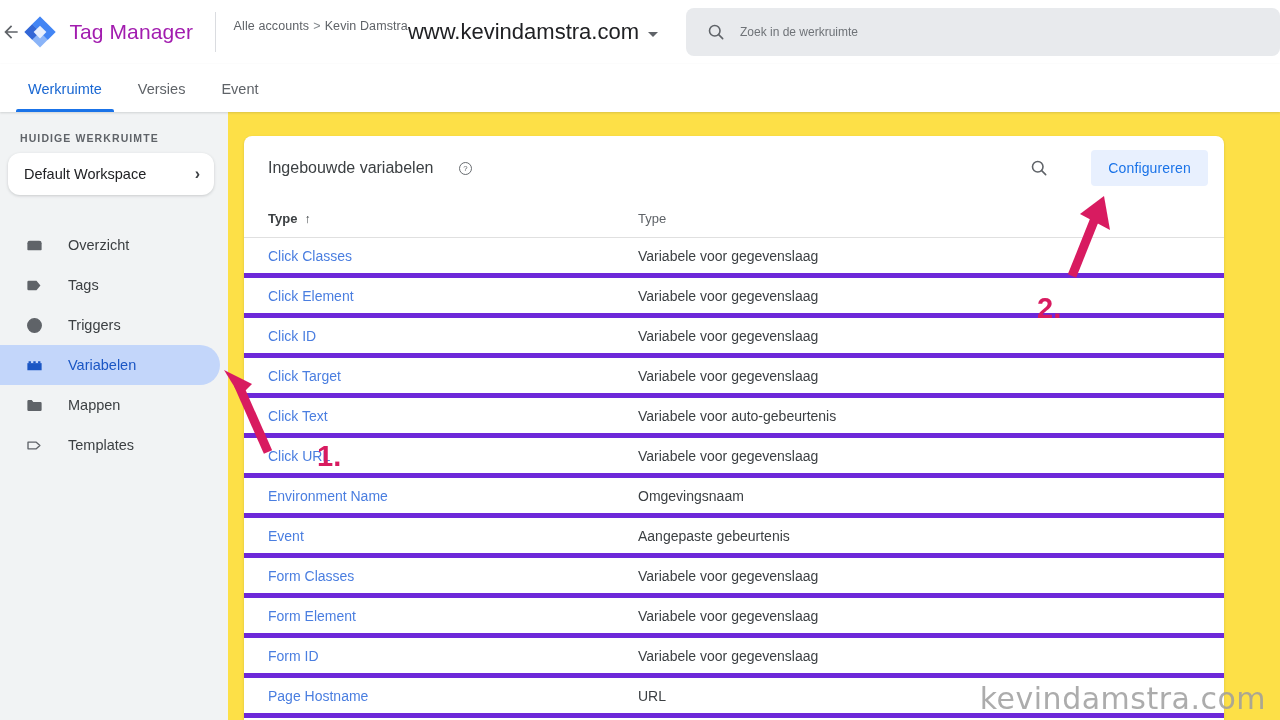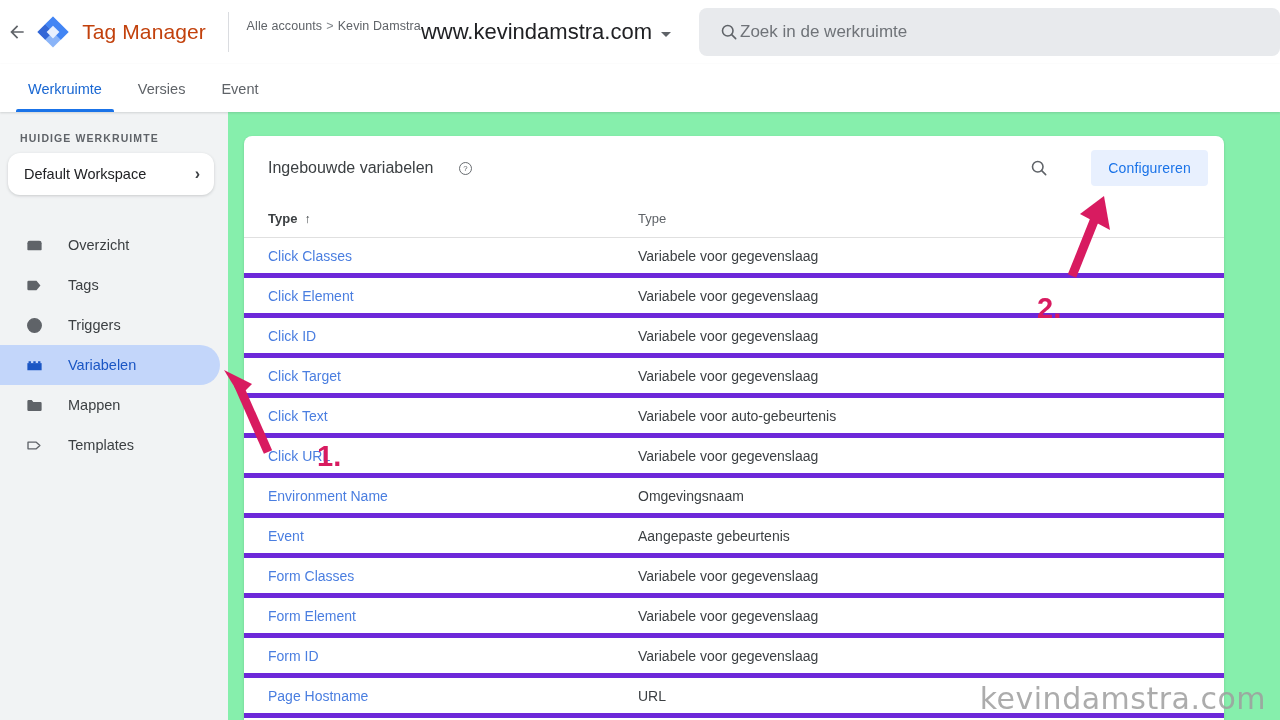--- a/index.html
+++ b/index.html
@@ -18,21 +18,21 @@
     background: #ffffff;
     display: flex; align-items: center;
   }
   .back-btn {
     width: 48px; height: 64px;
     display: flex; align-items: center; justify-content: center;
     color: #5f6368; font-size: 20px; cursor: pointer;
   }
   .gtm-logo { width: 34px; height: 34px; margin-left: 2px; flex: 0 0 auto; }
   .product-name {
-    font-size: 21px; color: #c2410c; font-weight: 400;
+    font-size: 21px; color: #a21caf; font-weight: 400;
     margin-left: 12px; letter-spacing: .1px; white-space: nowrap;
   }
   .vdiv {
     width: 1px; height: 40px; background: #dadce0; margin: 0 18px 0 22px;
   }
   .acct-block { display: flex; flex-direction: row; justify-content: flex-start; }
   .breadcrumb {
     font-size: 12.5px; color: #5f6368; letter-spacing: .1px;
     margin-bottom: 1px; white-space: nowrap;
   }
@@ -48,21 +48,21 @@
   }
   .search-wrap {
     margin-left: 28px;
     width: 640px; height: 48px; border-radius: 8px;
     background: #e8eaed;
     display: flex; align-items: center; cursor: text;
   }
   .search-icon { margin-left: 20px; width: 20px; height: 20px; flex: 0 0 auto; }
   .search-input {
     border: none; outline: none; background: transparent;
-    margin-left: 1px; font-size: 17px; color: #000000;
+    margin-left: 14px; font-size: 12px; color: #000000;
     font-family: "Liberation Sans", sans-serif;
     width: 540px; height: 40px;
   }
   .search-input::placeholder { color: #6f7378; }
 
   
   .tabbar {
     position: absolute; top: 64px; left: 0; width: 1280px; height: 48px;
     background: #fff;
     display: flex; align-items: flex-end;
@@ -77,21 +77,21 @@
   .tab:first-child { margin-left: 16px; }
   .tab.active { color: #1967d2; font-weight: 500; }
   .tab.active::after {
     content: ""; position: absolute; left: 0; right: 0; bottom: 0;
     height: 3px; background: #1a73e8; border-radius: 2px 2px 0 0;
   }
 
   
   .body-area {
     position: absolute; top: 112px; left: 0; width: 1280px; height: 608px;
-    background: #86efac;
+    background: #fde047;
   }
 
   
   .sidebar {
     position: absolute; top: 0; left: 0; width: 228px; height: 608px;
     background: #f1f3f4;
   }
   .sidebar-label {
     margin: 20px 0 0 20px;
     font-size: 10.5px; font-weight: 700; letter-spacing: 1.1px;

